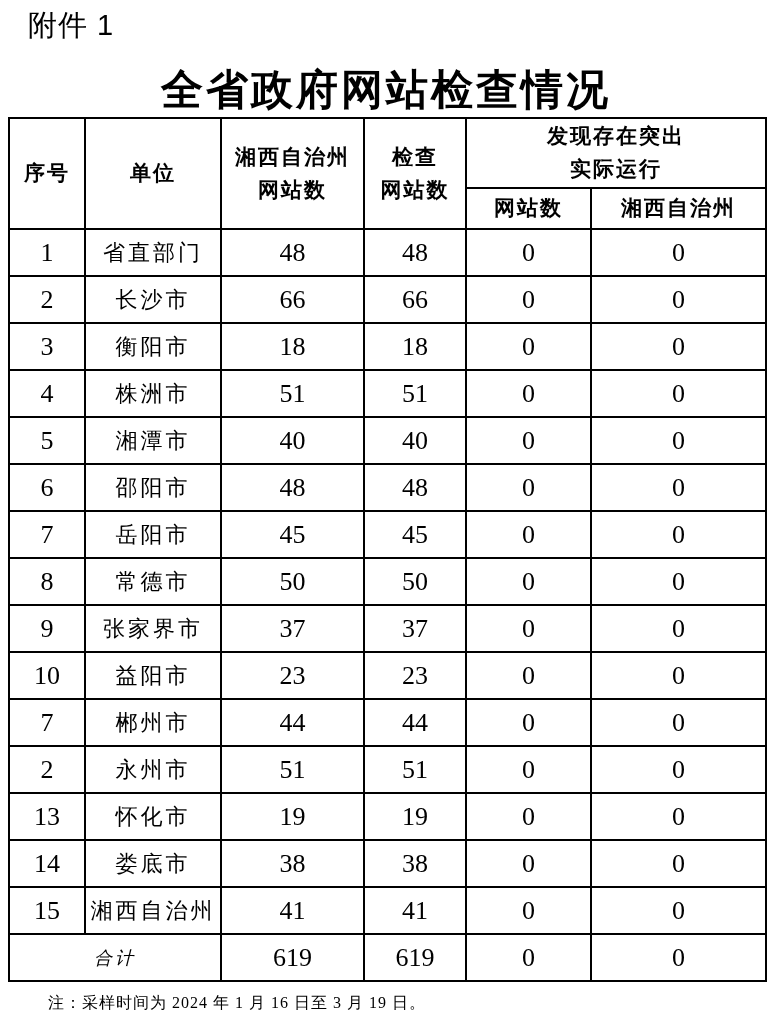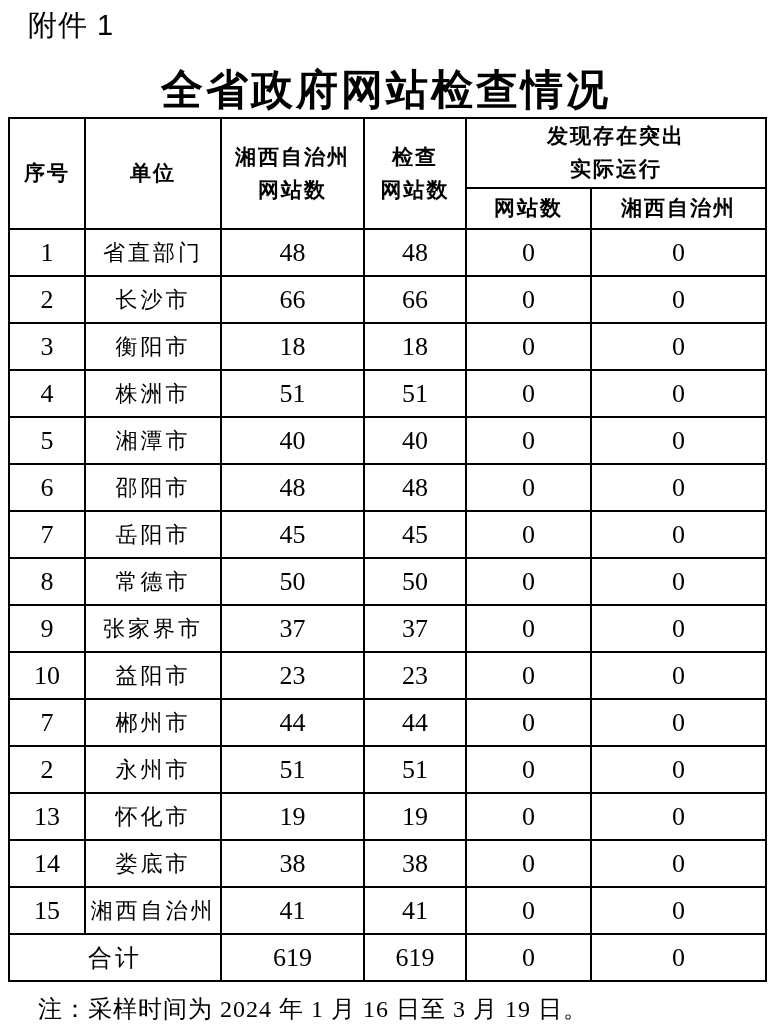--- a/index.html
+++ b/index.html
@@ -68,29 +68,30 @@
   td.cell-unit {
     font-size: 22px;
     letter-spacing: 3px;
     margin-left: 28px;
   }
   td.cell-num {
     font-size: 26px;
     letter-spacing: 0;
   }
   td.cell-total-label {
-    font-size: 24px;
+    font-size: 18px;
     letter-spacing: 3px;
+    font-style: italic;
   }
   .footnote {
     position: absolute;
-    left: 38px;
+    left: 48px;
     top: 993px;
     width: 705px;
-    font-size: 24px;
+    font-size: 16px;
     letter-spacing: 1px;
     white-space: nowrap;
   }
 </style>
 </head>
 <body>
 
 <div class="attachment-label">附件 1</div>
 
 <div class="doc-title">全省政府网站检查情况</div>

